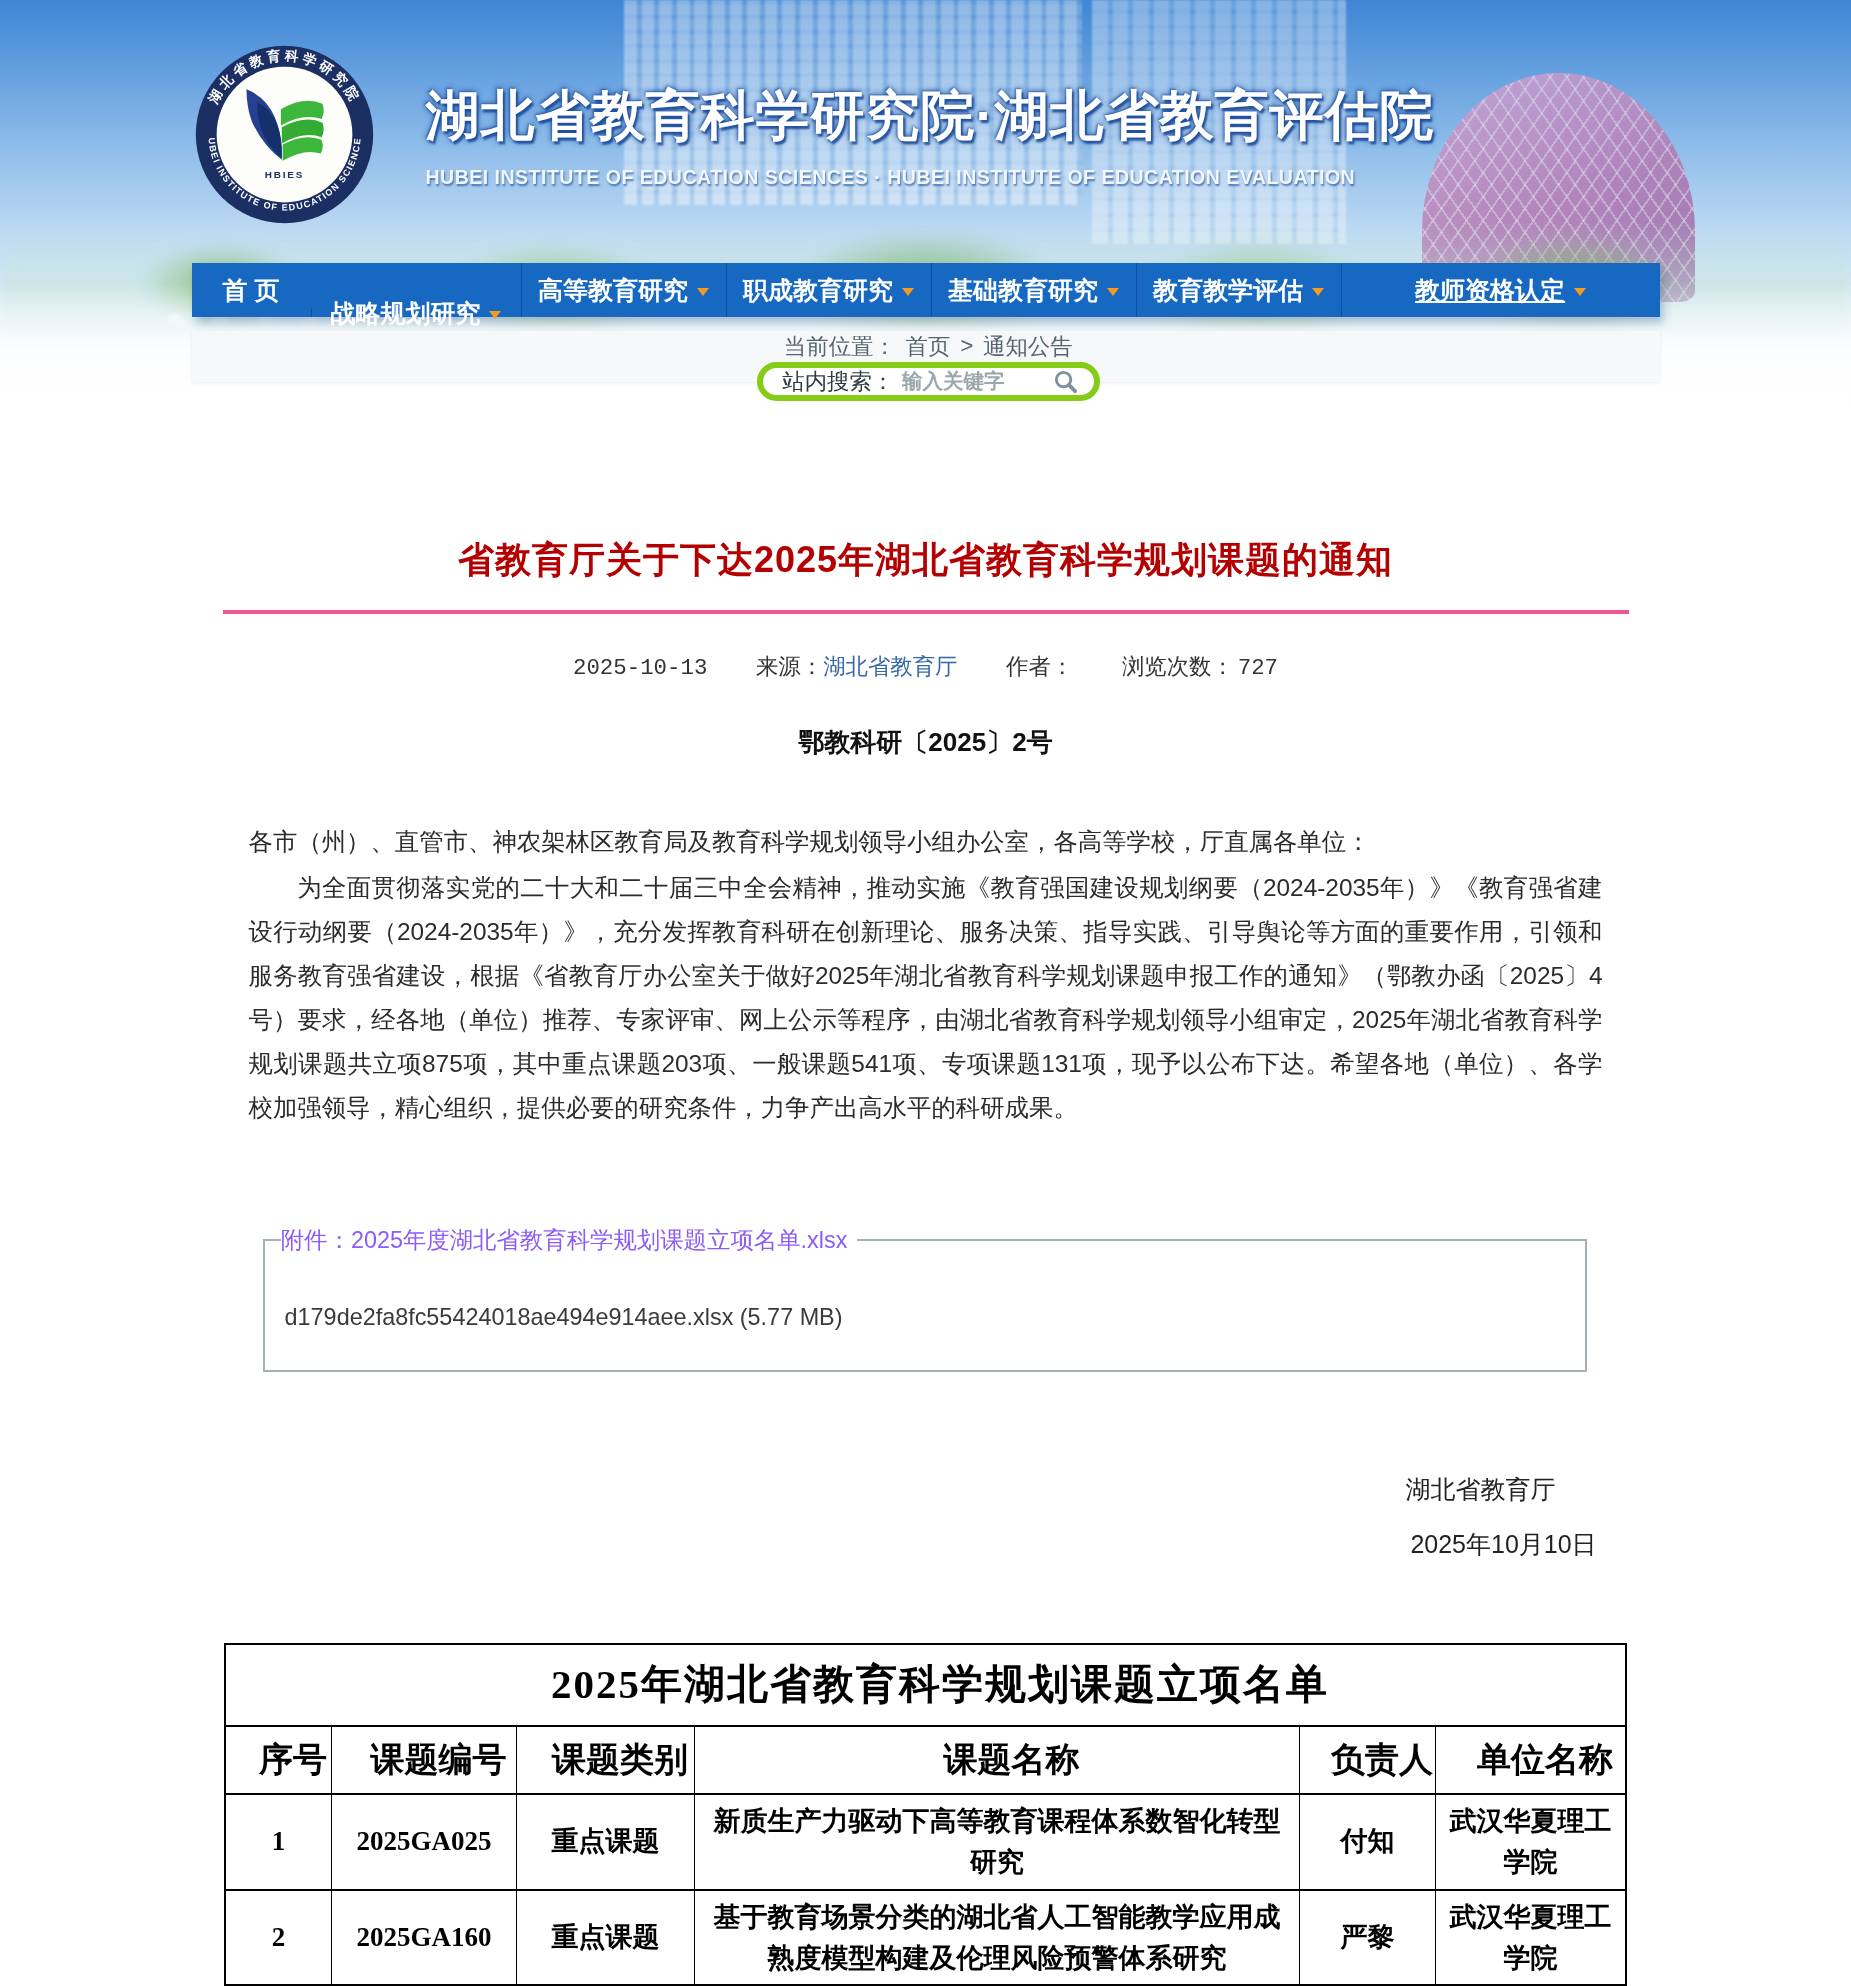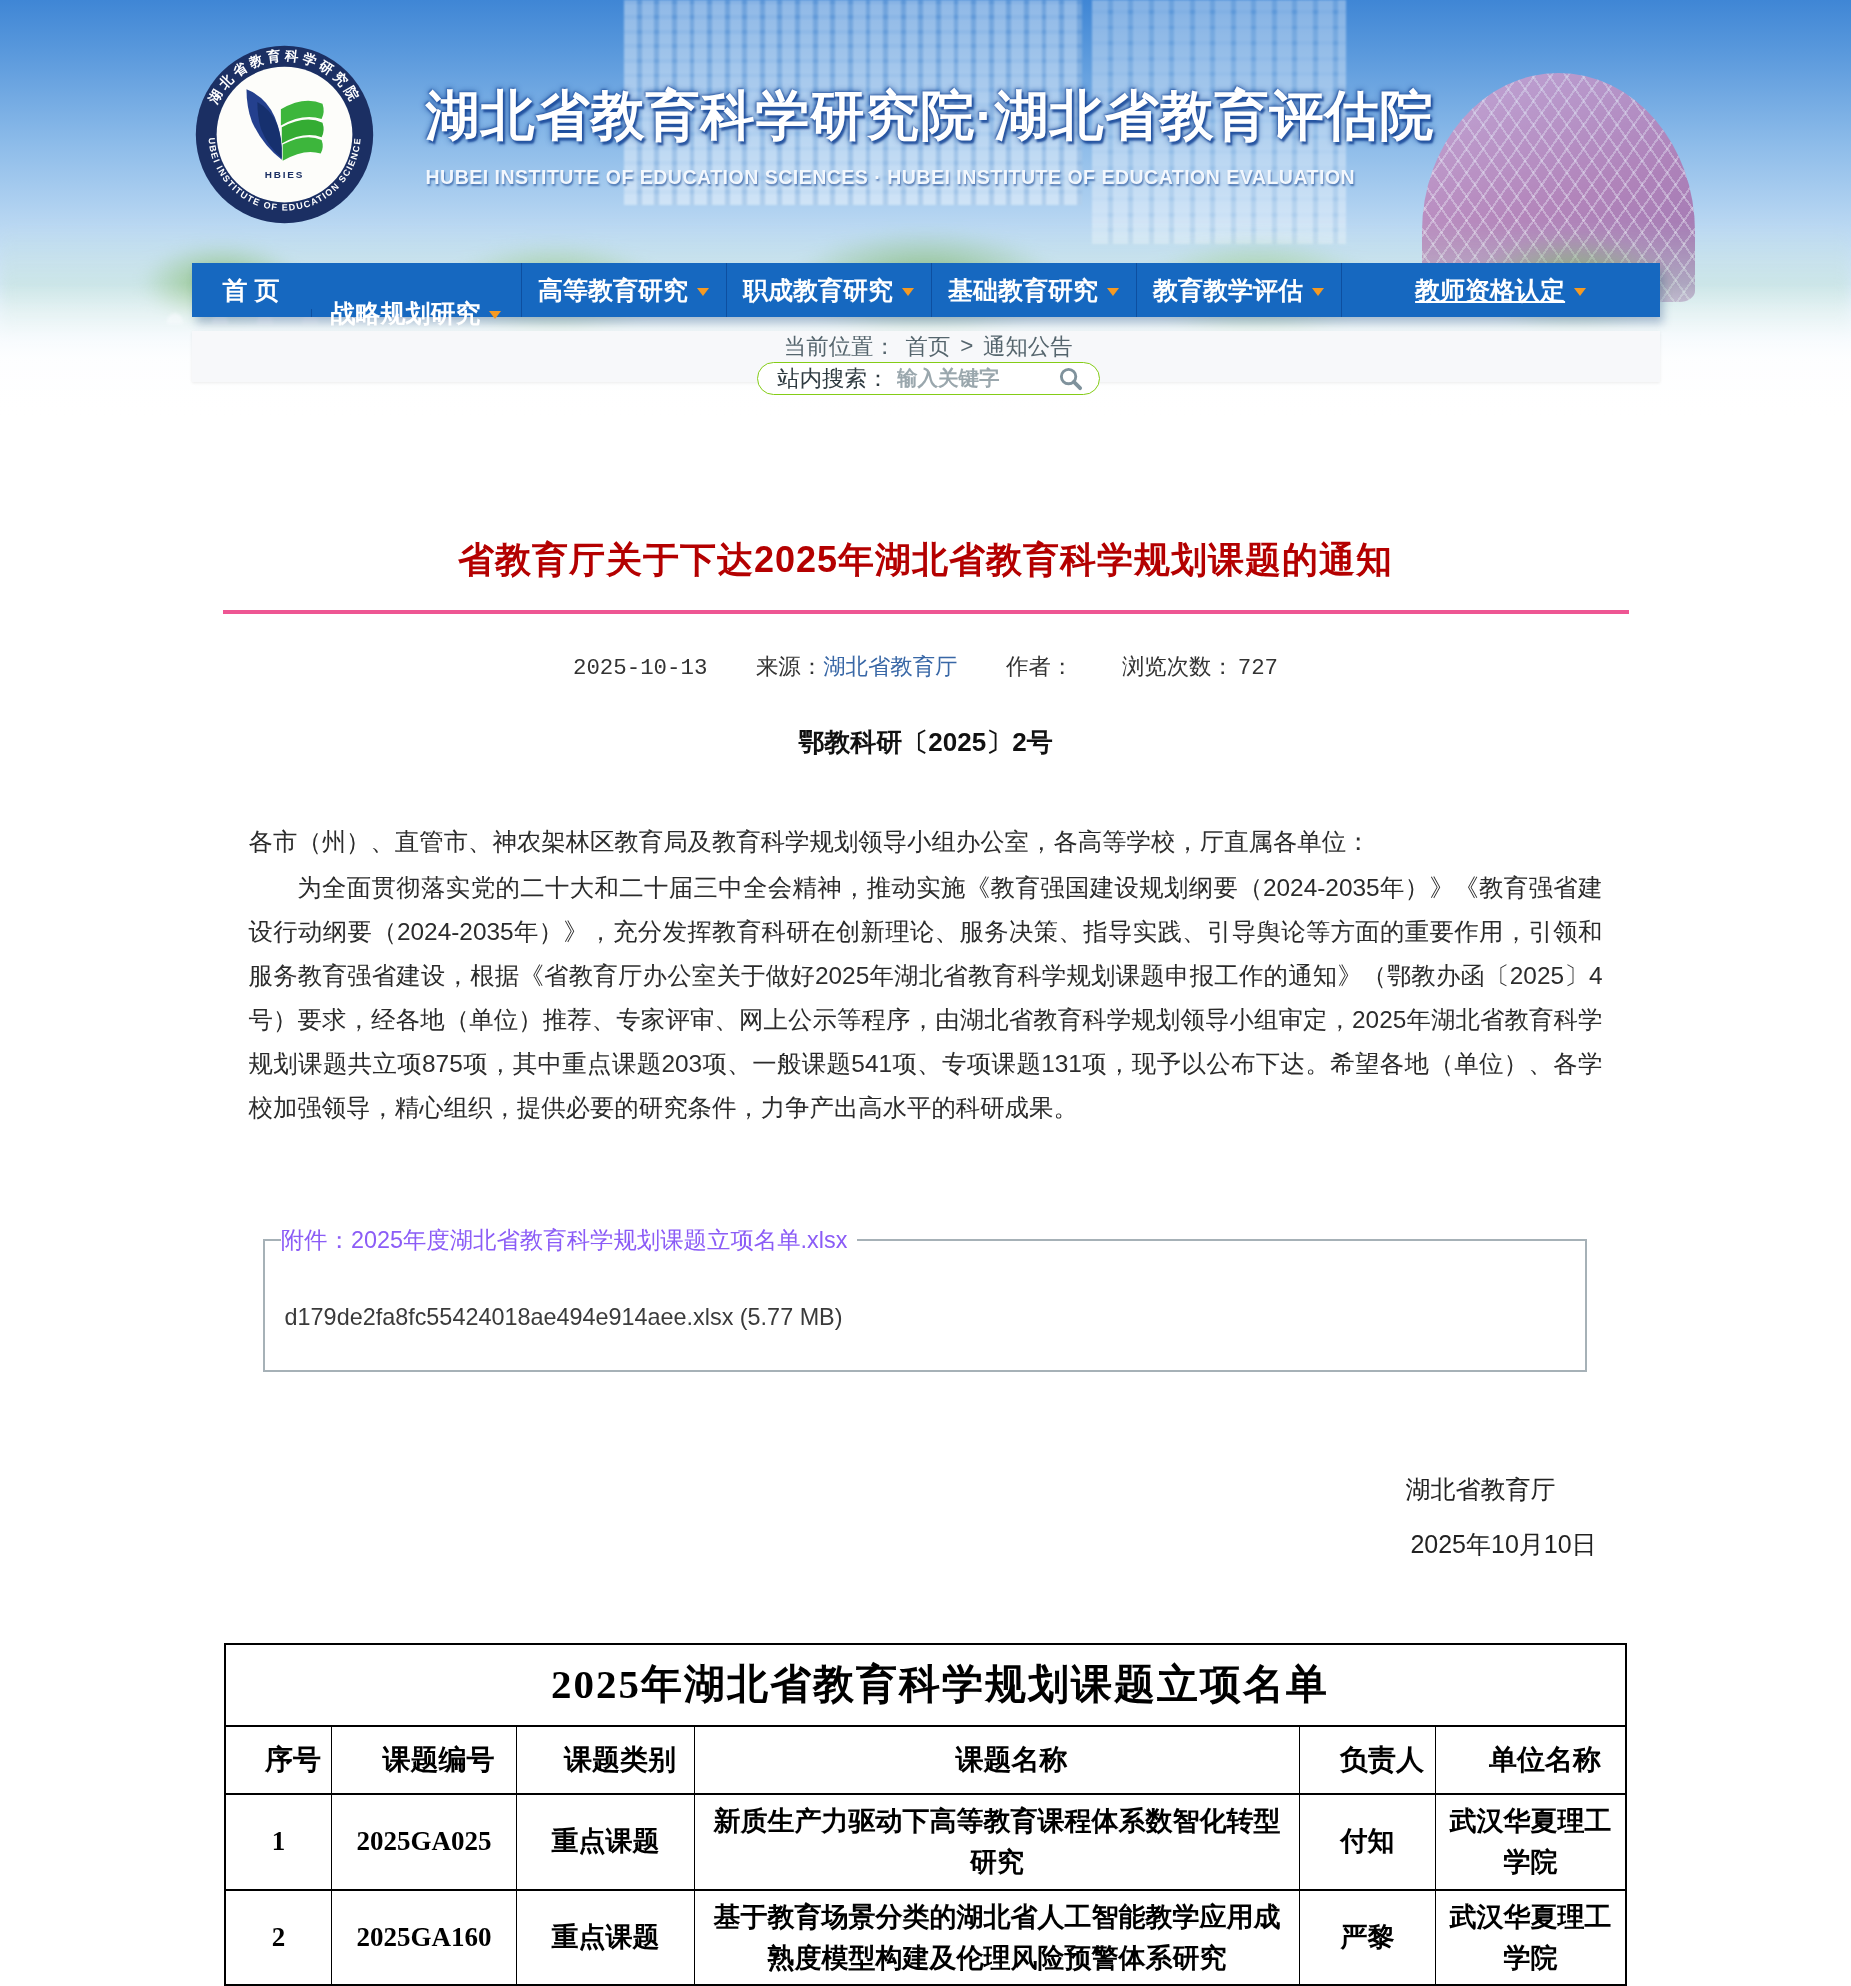--- a/index.html
+++ b/index.html
@@ -63,21 +63,21 @@
   .nav-item.w-a { width:210px;margin-top:46px; } .nav-item.w-b { width:205px; } .nav-item.w-last { flex:1;text-decoration:underline; }
   .caret { width:0; height:0; margin-left:8.8px; margin-top:4.9px;
           border-left:6.8px solid transparent; border-right:6.8px solid transparent; border-top:8.8px solid #f59a23; }
 
   
   .crumb-bar { height:51px; margin-top:13.7px; background:#f7f8fa; box-shadow:0 1px 2.9px rgba(0,0,0,.08);
           display:flex; align-items:center; justify-content:space-between; padding:0 19.5px 0 25px;flex-direction:column; }
   .crumbs { font-size:22.4px; color:#55656d; display:flex; align-items:center; gap:9.8px; }
   .crumbs a { color:#55656d; text-decoration:none; cursor:pointer; }
   .search { display:flex; align-items:center; width:343px; height:39px; background:#fff;
-          border:1px solid #84cc16; border-radius:20.5px; padding:0 13.7px 0 19.5px; }
+          border:6px solid #84cc16; border-radius:20.5px; padding:0 13.7px 0 19.5px; }
   .search-label { font-size:22.4px; color:#2e3a40; white-space:nowrap; }
   .search-input { flex:1; border:none; outline:none; background:transparent; font-size:20.5px; color:#333;
           font-family:"Liberation Sans","DejaVu Sans",sans-serif; min-width:0; padding-left:7.8px;font-weight:bold; }
   .search-input::placeholder { color:#9aa7ad; }
   .search-btn { width:29px; height:29px; flex:0 0 auto; cursor:pointer; display:flex; align-items:center; justify-content:center; }
 
   
   .main { padding:0 57px; }
   .article-title { margin-top:117px; text-align:center; color:#b40000; font-size:36px; font-weight:bold; letter-spacing:1px; }
   .title-rule { margin:25px -26px 0; height:3.9px; background:#fff;
@@ -96,21 +96,21 @@
   .signature { margin-top:101px; text-align:right; font-size:25px; color:#222; }
   .signature .org { margin-right:47px; }
   .signature .sig-date { margin-top:21.5px; margin-right:5.9px; }
 
   
   .grant-table { width:calc(100% + 49px); margin:82px 0 0 -24.4px; border-collapse:collapse; border:2.9px solid #000;
           font-family:"Liberation Serif","DejaVu Serif",serif; table-layout:fixed; }
   .grant-table td, .grant-table th { border:1px solid #000; border-top-width:2px; border-bottom-width:2px;
           text-align:center; vertical-align:middle; color:#000;padding-left:29px; }
   .t-title { height:82px; font-size:41px; font-weight:bold; letter-spacing:2px; }
-  .grant-table th { height:68px; font-size:28px; font-weight:bold; }
+  .grant-table th { height:68px; font-size:34px; font-weight:bold; }
   .grant-table td.cell { font-size:27px; font-weight:bold; line-height:41px; padding:5.9px 9.8px; }
   tr.r1 { height:83px; } tr.r2 { height:91px; }
 </style>
 </head>
 <body>
 
 <div class="hero">
   <div class="sky-buildings"></div>
   <div class="sky-buildings2"></div>
   <div class="sky-dome"></div>

